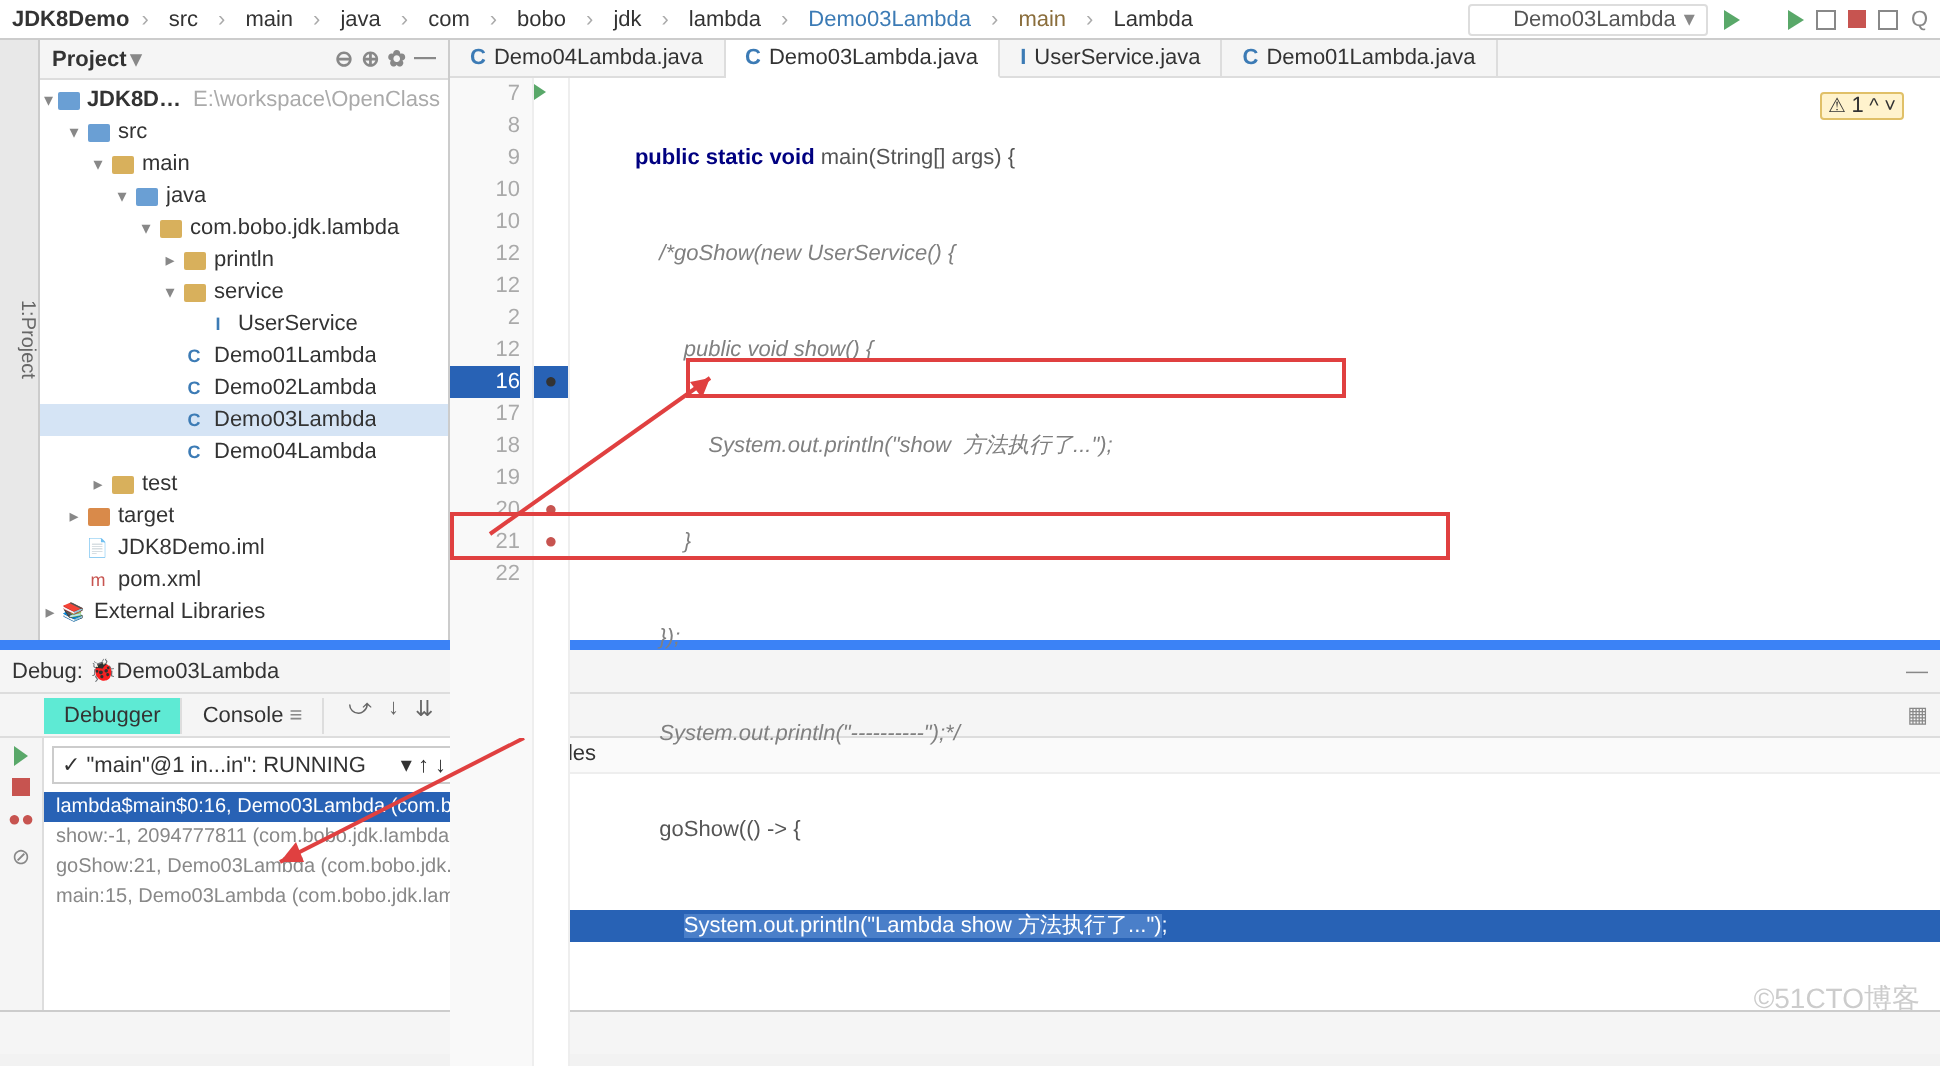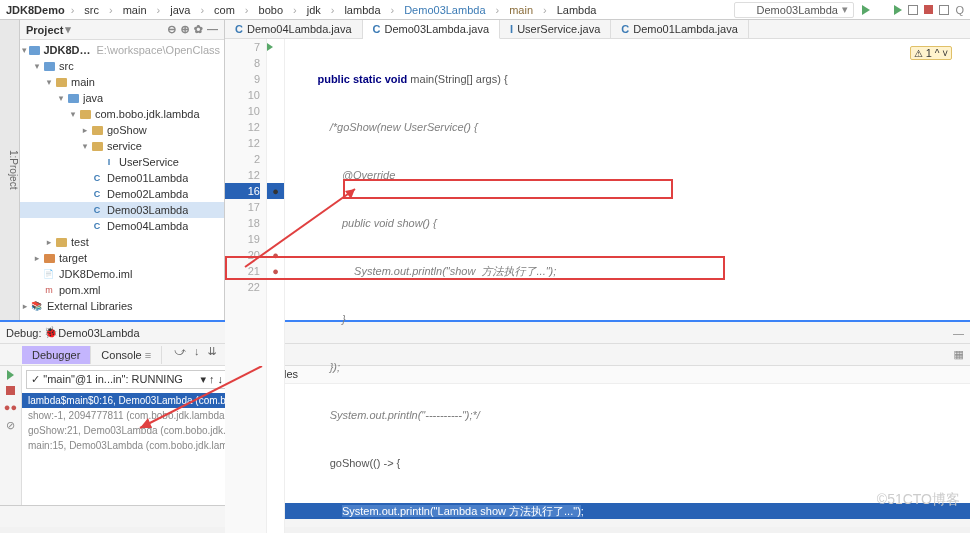--- a/index.html
+++ b/index.html
@@ -41,25 +41,25 @@
 .gutter-icons { width: 18px; background: #fff; border-right: 1px solid #eee; line-height: 16px; }
 .code { flex: 1; line-height: 16px; white-space: pre; color: #555; }
 .code-line { height: 16px; padding-left: 8px; }
 .kw { color: #000080; font-weight: bold; }
 .cm { color: #808080; font-style: italic; }
 .hl-line { background: #2862b5; color: #fff; position: relative; }
 .hl-sel { background: #4a7fc9; }
 .red-box { position: absolute; border: 2px solid #e04040; pointer-events: none; }
 .red-text { position: absolute; color: #e04040; font-size: 18px; font-family: sans-serif; }
 
-.debug-panel { height: 185px; background: #fff; border-top: 2px solid #3b82f6; display: flex; flex-direction: column; justify-content: space-between; }
+.debug-panel { height: 185px; background: #fff; border-top: 5px solid #3b82f6; display: flex; flex-direction: column; justify-content: space-between; }
 .debug-header { height: 22px; background: #f5f5f5; border-bottom: 1px solid #ddd; display: flex; align-items: center; padding: 0 6px; }
 .debug-tabs { height: 22px; background: #f5f5f5; border-bottom: 1px solid #ddd; display: flex; align-items: center; }
 .dtab { padding: 3px 10px; border-right: 1px solid #ddd; cursor: pointer; }
-.dtab.active { background: #c4b5fd; }
+.dtab.active { background: #5eead4; }
 .debug-toolbar-icons { display: flex; gap: 8px; margin-left: 12px; color: #666; }
 .debug-body { flex: 1; display: flex; }
 .debug-left-bar { width: 22px; background: #f5f5f5; border-right: 1px solid #ddd; display: flex; flex-direction: column; align-items: center; gap: 6px; padding-top: 4px; }
 .frames-panel { width: 225px; border-right: 1px solid #ddd; display: flex; flex-direction: column; }
 .frames-header { height: 18px; padding: 2px 6px; background: #fafafa; border-bottom: 1px solid #eee; }
 .thread-select { margin: 4px; padding: 2px 4px; border: 1px solid #ccc; display: flex; align-items: center; justify-content: space-between; }
 .frame-item { padding: 2px 6px; font-size: 10px; color: #888; cursor: pointer; white-space: nowrap; overflow: hidden; }
 .frame-item.sel { background: #2862b5; color: #fff; }
 .vars-panel { flex: 1; display: flex; flex-direction: column; }
 .vars-body { flex: 1; display: flex; align-items: center; justify-content: center; color: #aaa; font-size: 11px; }
@@ -155,21 +155,21 @@
           <span class="ticon2">
             <span class="folder"></span>
           </span>
           <span class="tree-label">com.bobo.jdk.lambda</span>
         </div>
       <div class="tree-item" style="padding-left:60px">
           <span class="tw">▸</span>
           <span class="ticon2">
             <span class="folder"></span>
           </span>
-          <span class="tree-label">goShow</span>
+          <span class="tree-label">println</span>
         </div>
       <div class="tree-item" style="padding-left:60px">
           <span class="tw">▾</span>
           <span class="ticon2">
             <span class="folder"></span>
           </span>
           <span class="tree-label">service</span>
         </div>
       <div class="tree-item" style="padding-left:72px">
           <span class="tw"></span>
@@ -271,21 +271,20 @@
         <div style="height:16px"><span class="tri-green" style="display:inline-block;border-left-width:6px;border-top-width:4px;border-bottom-width:4px"></span></div>
         <div style="height:128px"></div>
         <div style="height:16px;background:#2862b5;text-align:center">●</div>
         <div style="height:48px"></div>
         <div style="height:16px;text-align:center;color:#c75450">●</div>
         <div style="height:16px;text-align:center;color:#c75450">●</div>
       </div>
       <div class="code">
         <div class="code-line">        <span class="kw">public static void</span> main(String[] args) {</div>
         <div class="code-line cm">            /*goShow(new UserService() {</div>
-        <div class="code-line cm">                @Override</div>
         <div class="code-line cm">                public void show() {</div>
         <div class="code-line cm">                    System.out.println("show  方法执行了...");</div>
         <div class="code-line cm">                }</div>
         <div class="code-line cm">            });</div>
         <div class="code-line cm">            System.out.println("----------");*/</div>
         <div class="code-line">            goShow(() -&gt; {</div>
         <div class="code-line hl-line">                <span class="hl-sel">System.out.println("Lambda show 方法执行了...")</span>;</div>
         
         
         

